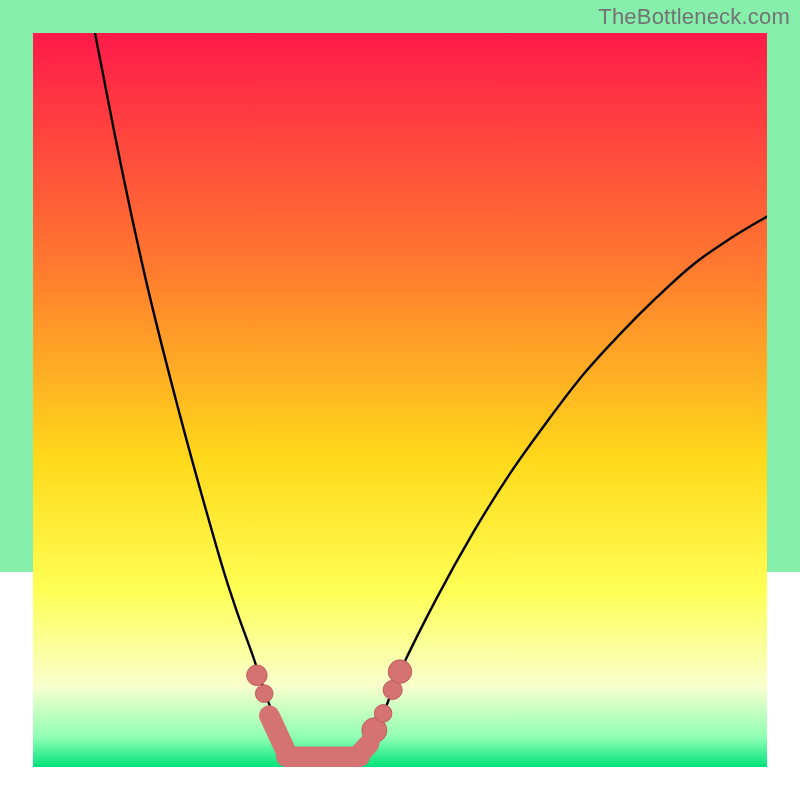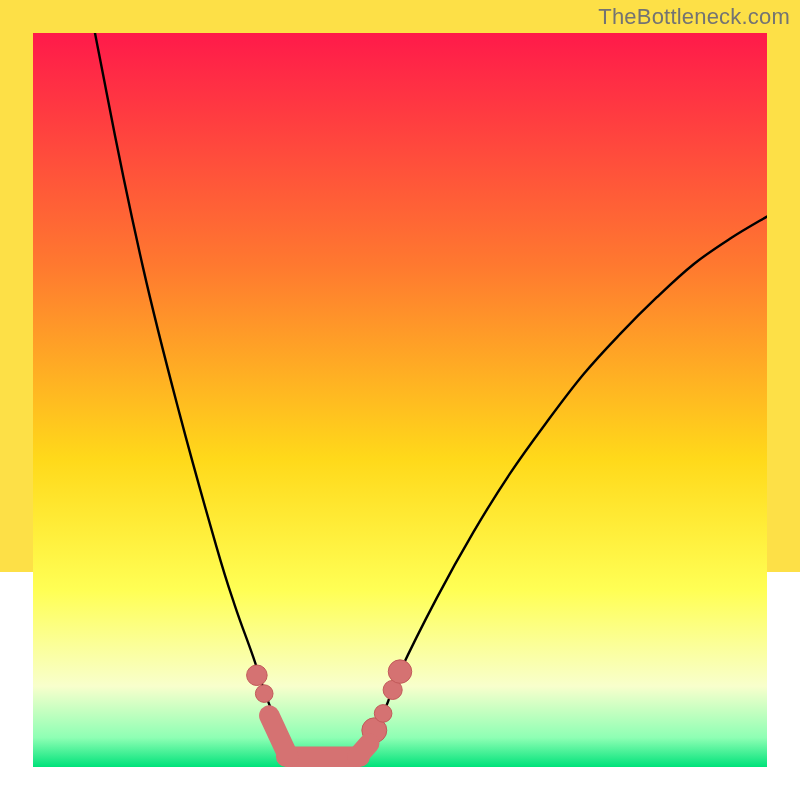--- a/index.html
+++ b/index.html
@@ -7,21 +7,21 @@
     padding: 0;
     width: 800px;
     height: 800px;
     overflow: hidden;
     font-family: Arial, Helvetica, sans-serif;
   }
   .stage {
     position: relative;
     width: 800px;
     height: 572px;
-    background: #fde047;
+    background: #86efac;
   }
   .watermark {
     position: absolute;
     top: 4px;
     right: 10px;
     color: #737373;
     font-size: 22px;
     font-weight: 500;
     z-index: 10;
     letter-spacing: 0.2px;

